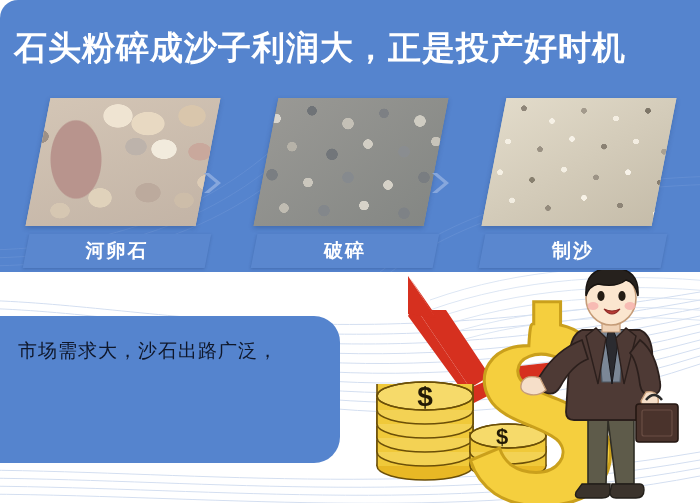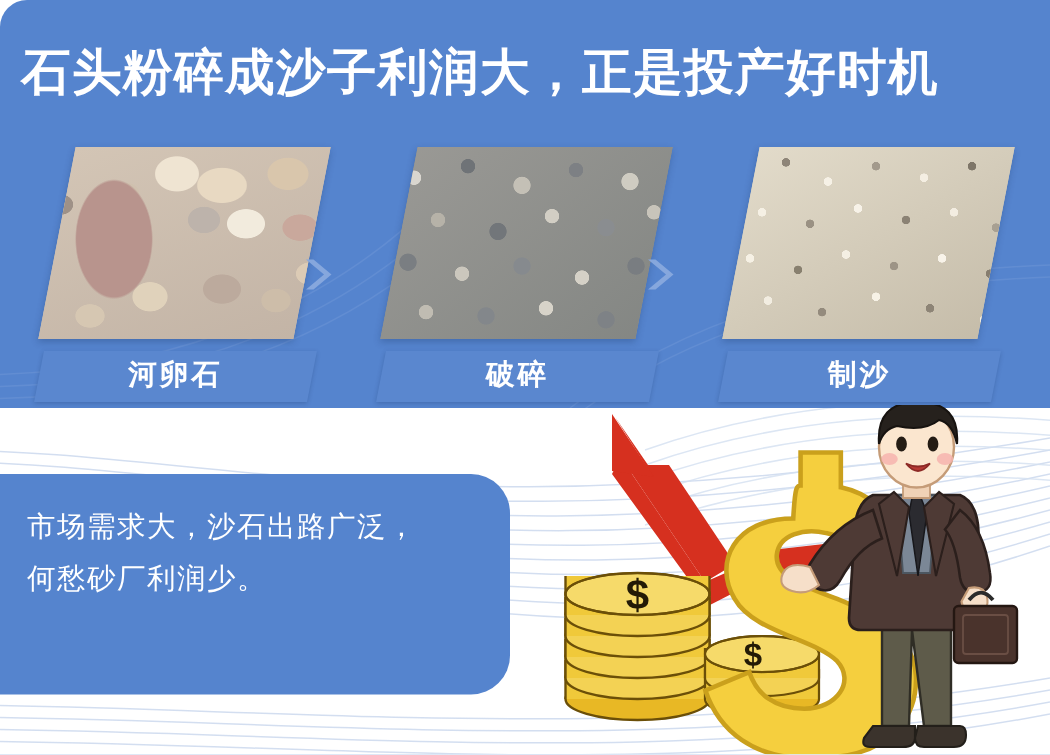--- a/index.html
+++ b/index.html
@@ -180,21 +180,21 @@
     left: 0;
     top: 316px;
     width: 340px;
     height: 147px;
     background: #5584ce;
     border-top-right-radius: 26px;
     border-bottom-right-radius: 26px;
   }
   .copy-line {
     position: absolute;
-    color: #ffffff;
+    color: #0f172a;
     font-size: 19px;
     letter-spacing: 1px;
     white-space: nowrap;
   }
   .copy-line.l1 { left: 18px; top: 22px; }
   .copy-line.l2 { left: 18px; top: 57px; }
   .copy-line.l3 { left: 18px; top: 104px; }
 
   
   .art { position: absolute; }
@@ -383,16 +383,15 @@
 
       <ellipse cx="243" cy="36" rx="5.5" ry="4" fill="#f6b3ae" opacity="0.85"></ellipse>
       <ellipse cx="280" cy="36" rx="5.5" ry="4" fill="#f6b3ae" opacity="0.85"></ellipse>
 
       <path d="M254 39 q8 10 16 0 q-8 4 -16 0 Z" fill="#b83a35" stroke="#8d2a26" stroke-width="1.2"></path>
     </g>
   </svg>
 
   <div class="copy-panel">
     <div class="copy-line l1">市场需求大，沙石出路广泛，</div>
-    <div class="copy-line l2">何愁砂厂利润少。</div>
   </div>
 
 </div>
 
 </body></html>

